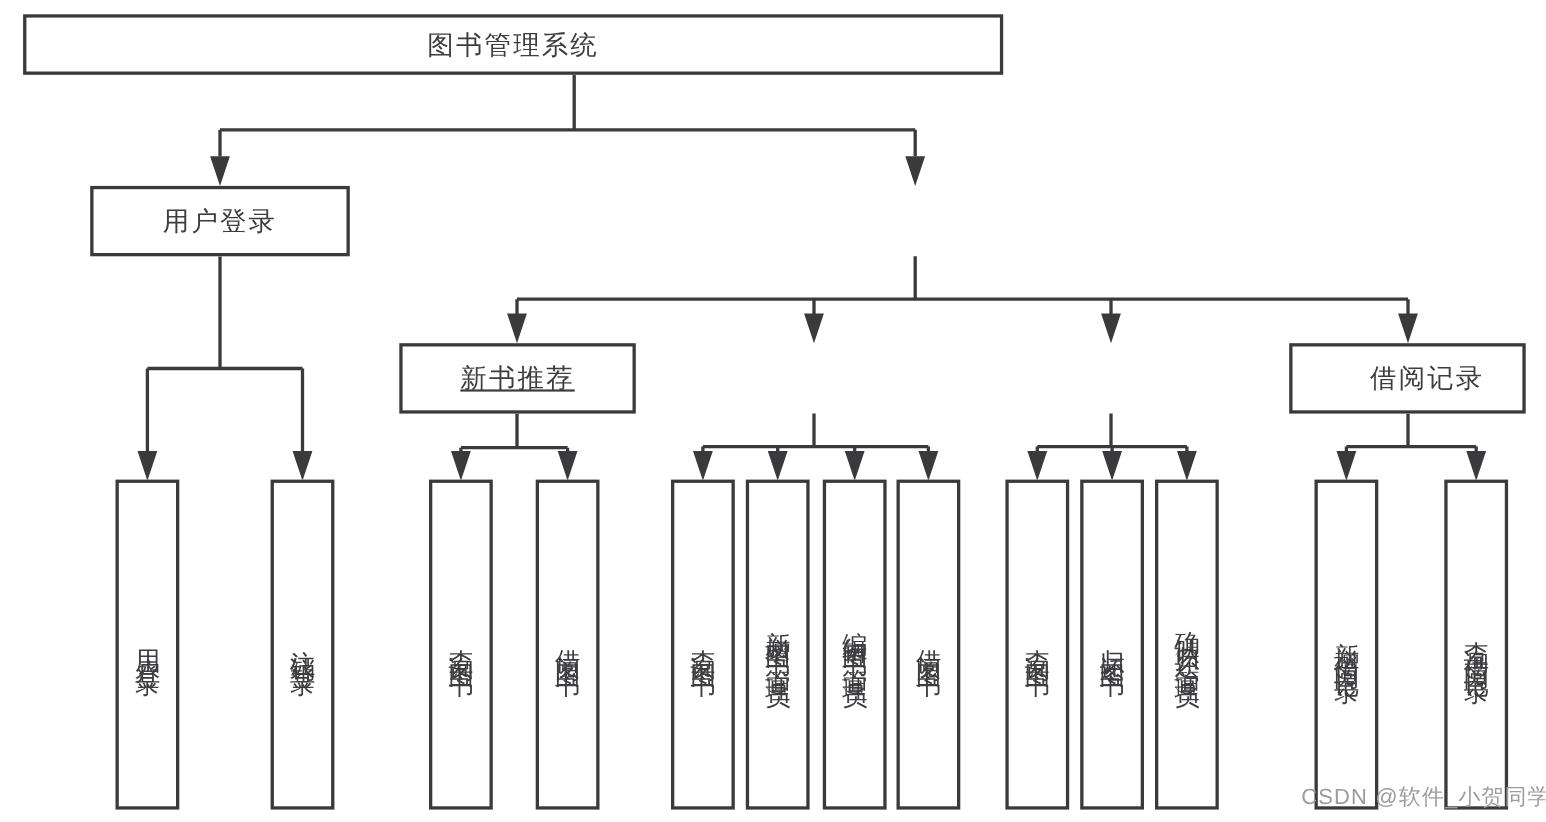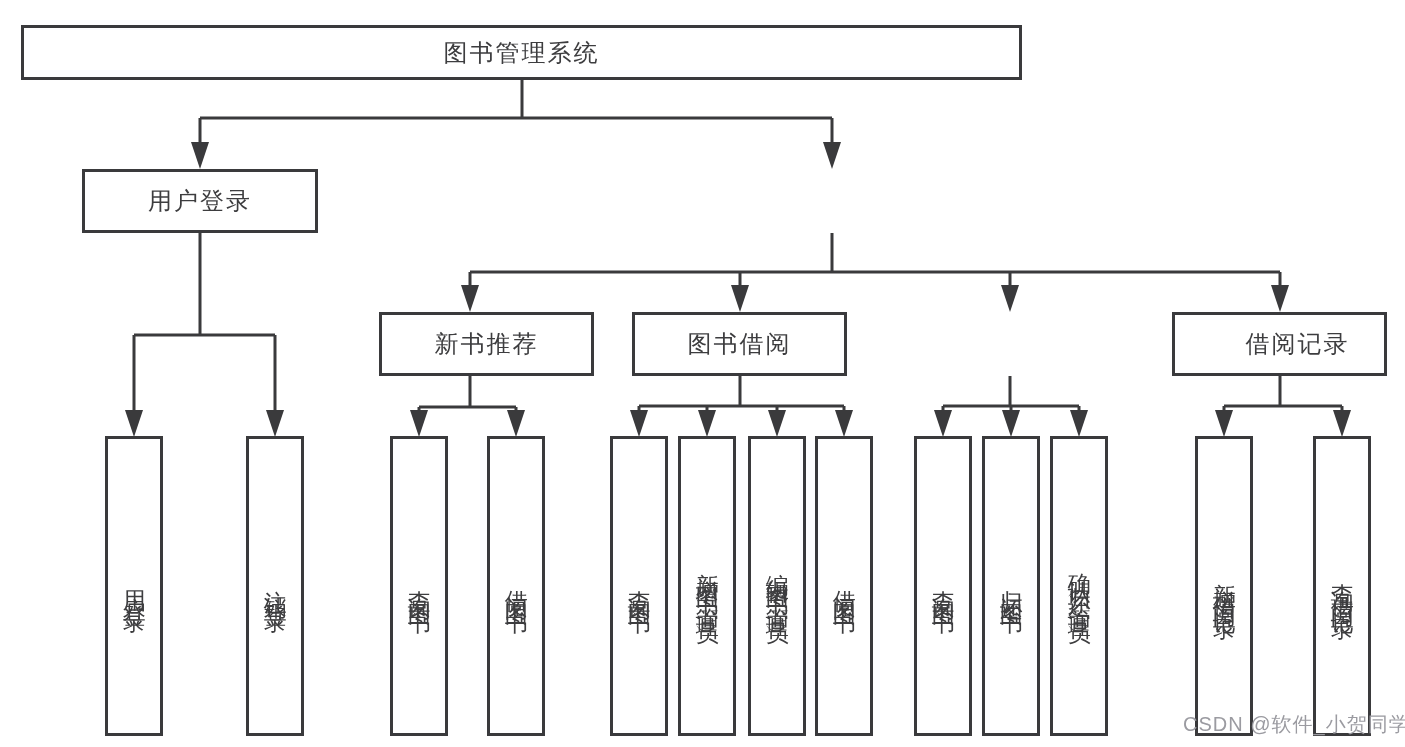--- a/index.html
+++ b/index.html
@@ -38,21 +38,21 @@
   .v{
     top:436px;
     width:58px;
     height:300px;
     writing-mode:vertical-rl;
     text-orientation:mixed;
     font-size:23px;
     letter-spacing:7px;
     line-height:1.1;
   }
-  .root{left:21px;top:13px;width:1001px;height:55px;margin-top:12px;}
+  .root{left:21px;top:13px;width:891px;height:55px;}
   .lvl2{top:169px;width:236px;height:64px;}
   .lvl3{top:312px;width:215px;height:64px;}
   #watermark{
     position:absolute;
     left:1183px;
     top:711px;
     font-size:20px;
     letter-spacing:1px;
     color:#9b9ba1;
     white-space:nowrap;
@@ -94,22 +94,21 @@
       <polygon points="1070,410 1088,410 1079,437"></polygon>
       <polygon points="1215,410 1233,410 1224,437"></polygon>
       <polygon points="1333,410 1351,410 1342,437"></polygon>
     </g>
   </svg>
 
   <div class="node h root">图书管理系统</div>
 
   <div class="node h lvl2" style="left:82px;">用户登录</div>
 
-  <div class="node h lvl3" style="left:379px;">新书推荐</div>
-  <div class="node h lvl3" style="left:632px;">图书借阅</div>
+  <div class="node h lvl3" style="left:363px;text-decoration:underline;">新书推荐</div>
   <div class="node h lvl3" style="left:1172px;padding-left:36px;">借阅记录</div>
 
   <div class="node v" style="left:105px;">用户登录</div>
   <div class="node v" style="left:246px;">注销登录</div>
   <div class="node v" style="left:390px;">查询图书</div>
   <div class="node v" style="left:487px;">借阅图书</div>
   <div class="node v" style="left:610px;">查询图书</div>
   <div class="node v" style="left:678px;">新增图书（管理员）</div>
   <div class="node v" style="left:748px;">编辑图书（管理员）</div>
   <div class="node v" style="left:815px;">借阅图书</div>

